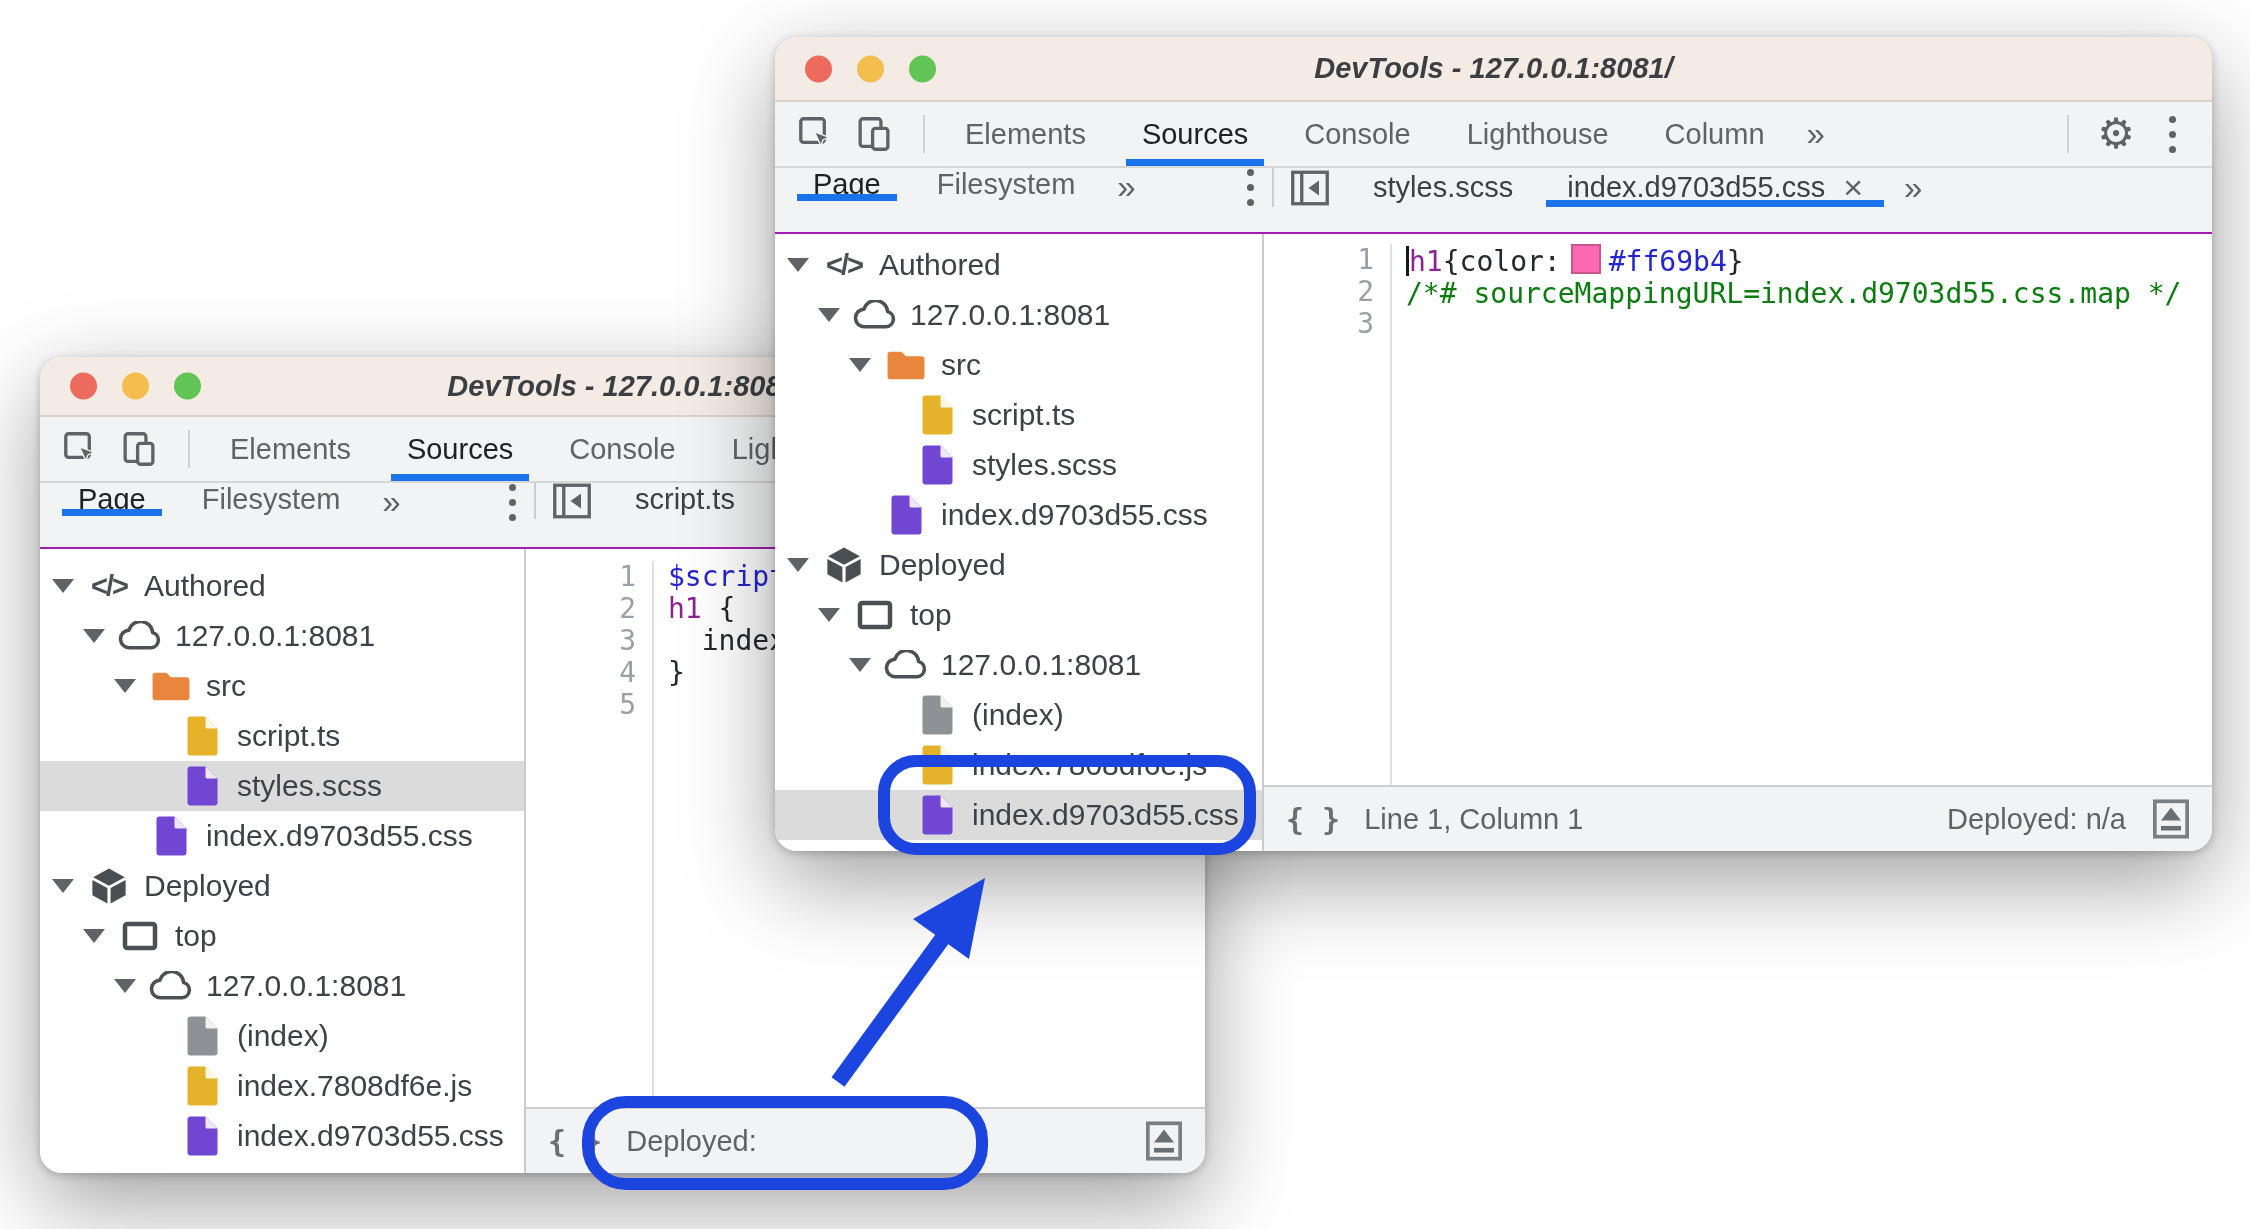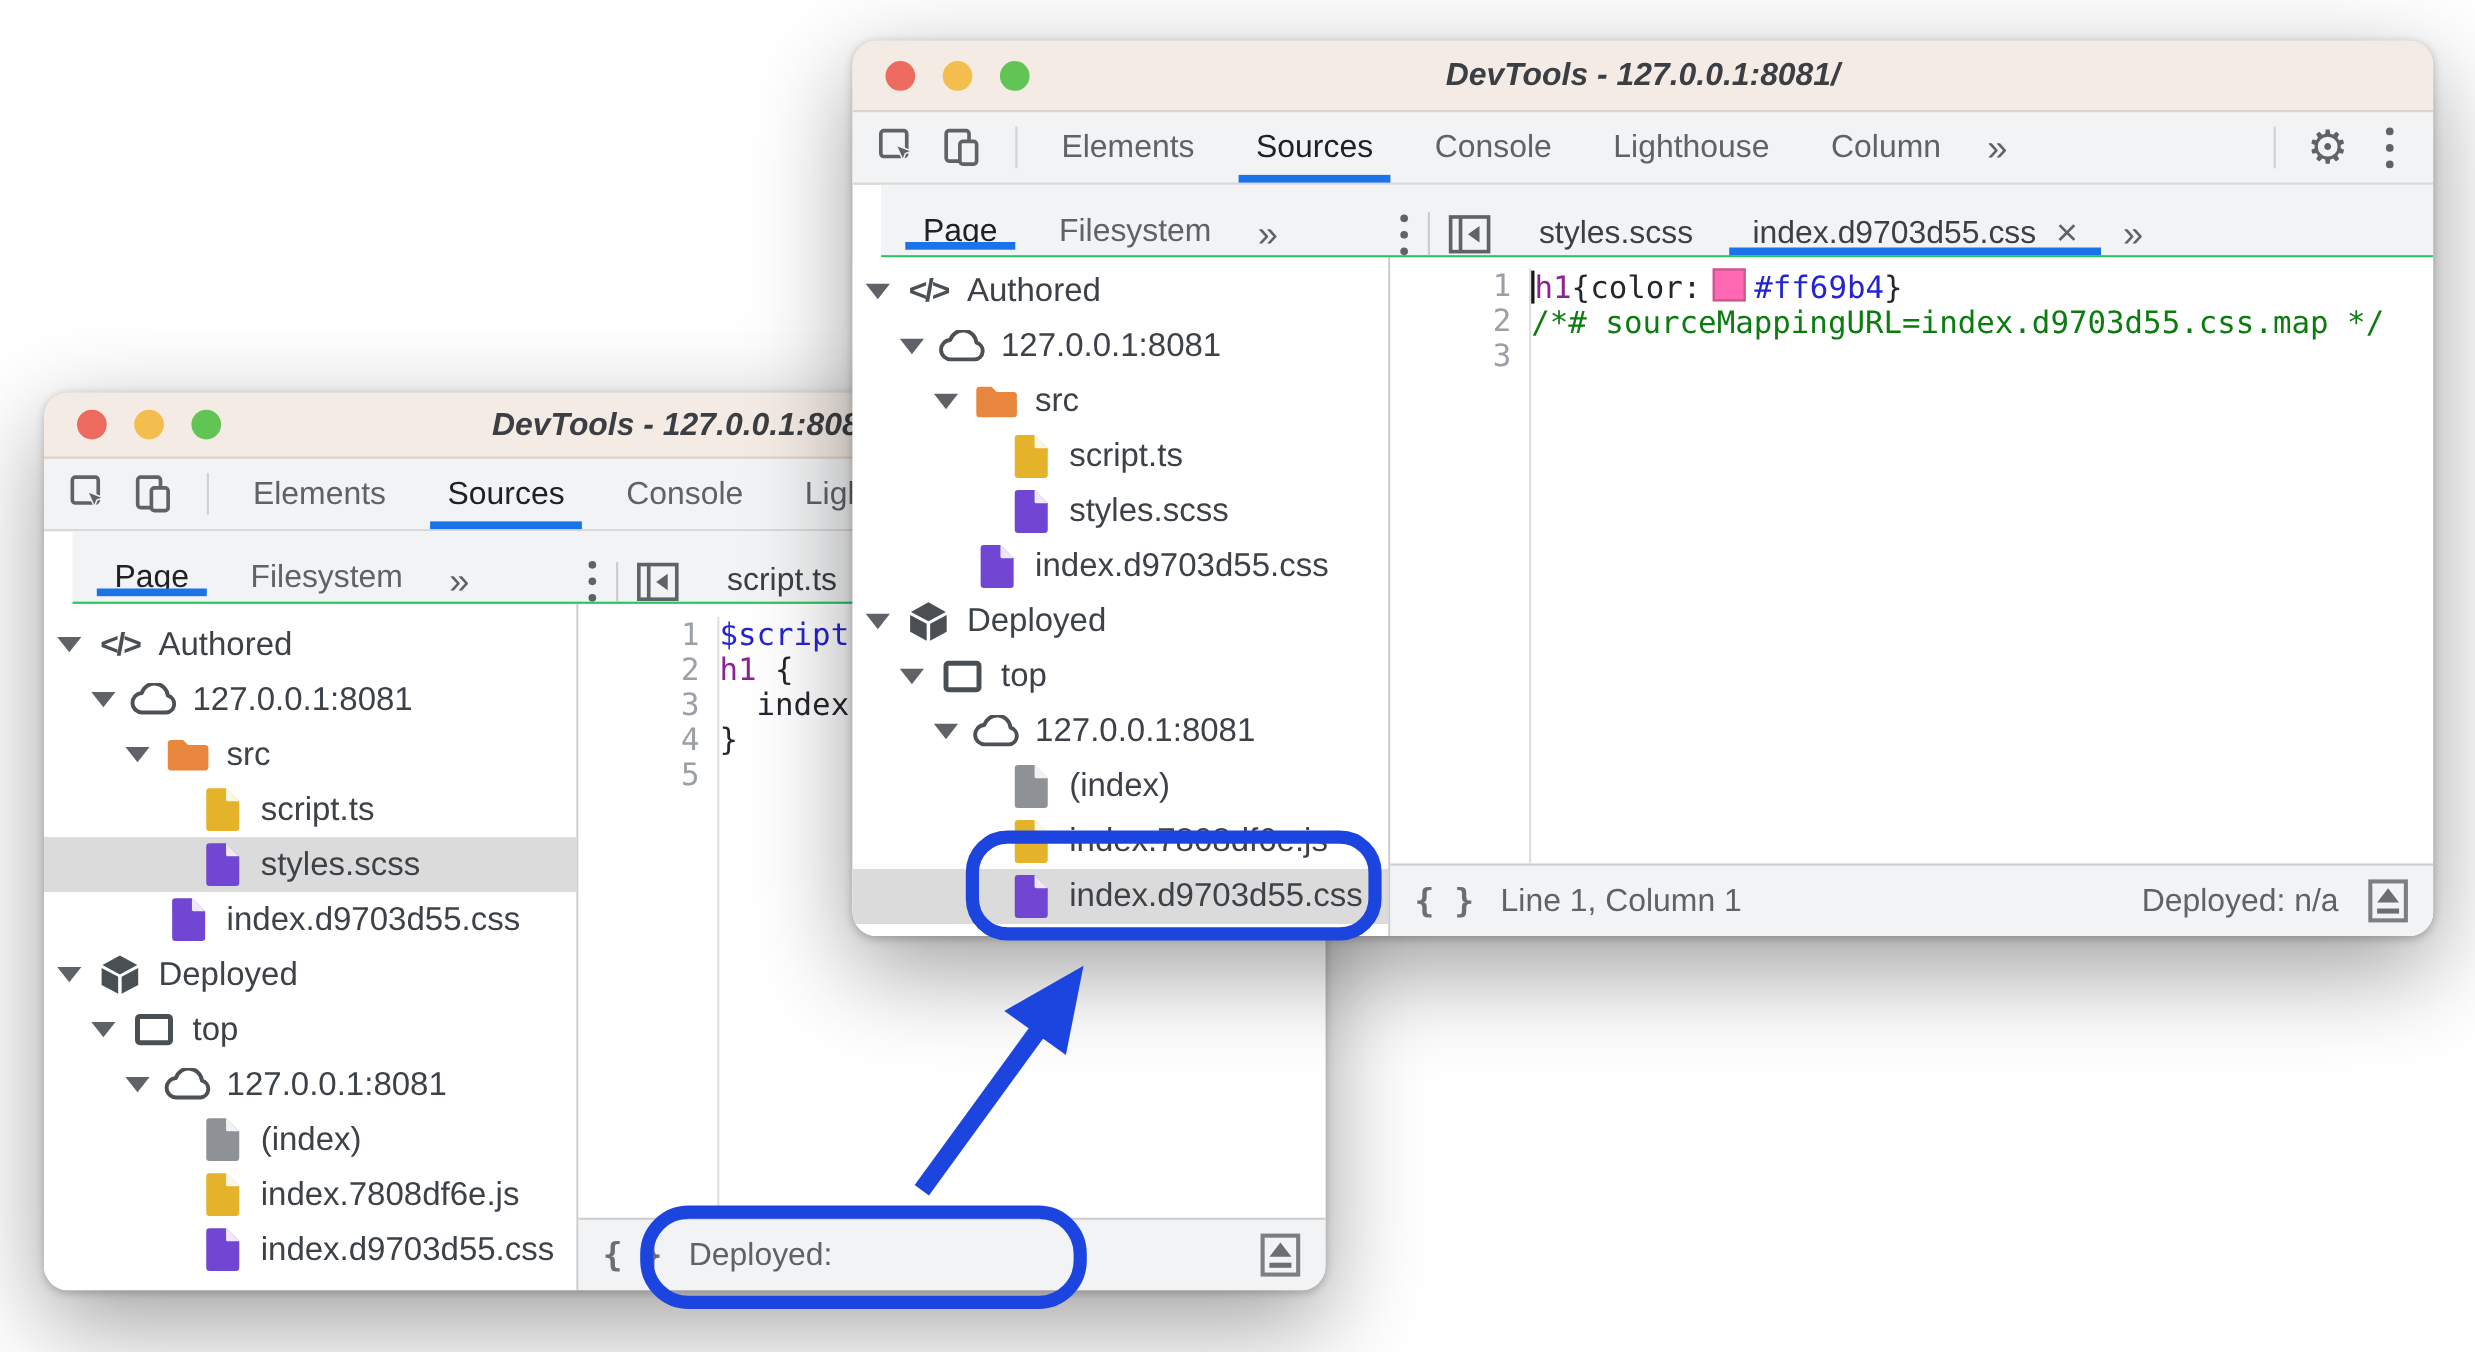--- a/index.html
+++ b/index.html
@@ -27,38 +27,38 @@
   .sep{width:2px;height:38px;background:#d2d2d2;margin:0 12px;flex:none;}
   .tbtab{height:100%;display:flex;align-items:center;padding:0 28px;font-size:29px;position:relative;white-space:nowrap;}
   .tbtab.active{color:#202124;}
   .tbtab.active::after{content:"";position:absolute;left:12px;right:12px;bottom:0;height:7px;background:var(--tabline);}
   .chev{font-size:33px;color:#5f6368;padding:0 14px;}
   .rightgroup{margin-left:auto;display:flex;align-items:center;padding-right:18px;}
   .gear{font-size:42px;color:#5f6368;padding:0 16px;line-height:1;}
   .kebab{display:flex;flex-direction:column;gap:8px;padding:0 18px;}
   .kebab i{width:7px;height:7px;border-radius:50%;background:#5f6368;}
 
-  .navrow{height:64px;flex:none;background:#f2f3f4;border-bottom:2px solid #22c55e;display:flex;align-items:flex-end;color:#5f6368;margin-left:26px;}
+  .navrow{height:64px;flex:none;background:#f2f3f4;border-bottom:2px solid #a21caf;display:flex;align-items:flex-start;color:#5f6368;}
   .navleft{width:var(--nav);flex:none;display:flex;align-items:stretch;padding-left:10px;}
   .navright{flex:1;display:flex;align-items:stretch;border-left:2px solid #cccccc;min-width:0;}
   .collapse-btn{display:flex;align-items:center;padding:0 16px;}
   .collapse-btn svg{width:40px;height:36px;}
   .etab{display:flex;align-items:center;padding:0 27px;font-size:29px;color:#3c4043;position:relative;white-space:nowrap;}
   .etab.active::after{content:"";position:absolute;left:6px;right:6px;bottom:0;height:7px;background:var(--tabline);}
   .etab .close{margin-left:18px;font-size:34px;color:#5f6368;}
 
   .content{flex:1;display:flex;min-height:0;}
   .treepane{width:var(--nav);flex:none;background:#fff;padding-top:6px;overflow:hidden;}
   .window.back .treepane{padding-top:12px;}
   .editorcol{flex:1;display:flex;flex-direction:column;border-left:2px solid #cccccc;min-width:0;}
   .editor{flex:1;display:flex;background:#fff;padding-top:10px;overflow:hidden;}
   .window.back .editor{padding-top:12px;}
   .gutter{width:128px;flex:none;border-right:2px solid #e0e0e0;text-align:right;box-sizing:border-box;padding-right:16px;}
   .ln{font-family:"DejaVu Sans Mono", monospace;font-size:28px;line-height:32px;color:#9aa0a6;}
-  .code{flex:1;min-width:0;}
+  .code{flex:1;padding-left:14px;min-width:0;}
   .cl{font-family:"DejaVu Sans Mono", monospace;font-size:28px;line-height:32px;white-space:pre;color:#23282e;}
   .tk-plain{color:#23282e;} .tk-selector{color:#8b2394;} .tk-value{color:#2525cf;} .tk-comment{color:#0d7c10;}
   .caret{display:inline-block;width:3px;height:30px;background:#15181b;vertical-align:-5px;}
   .swatch{display:inline-block;width:26px;height:26px;border:2px solid #c9578d;vertical-align:-3px;margin:0 8px 0 10px;}
 
   
   .trow{height:50px;display:flex;align-items:center;font-size:30px;color:#3c4248;white-space:nowrap;}
   .trow.selected{background:#dbdbdb;}
   .arrow{width:34px;flex:none;display:flex;align-items:center;justify-content:flex-start;}
   .arrow:not(.spacer)::before{content:"";width:0;height:0;border-left:11px solid transparent;border-right:11px solid transparent;border-top:14px solid #5f6368;}

